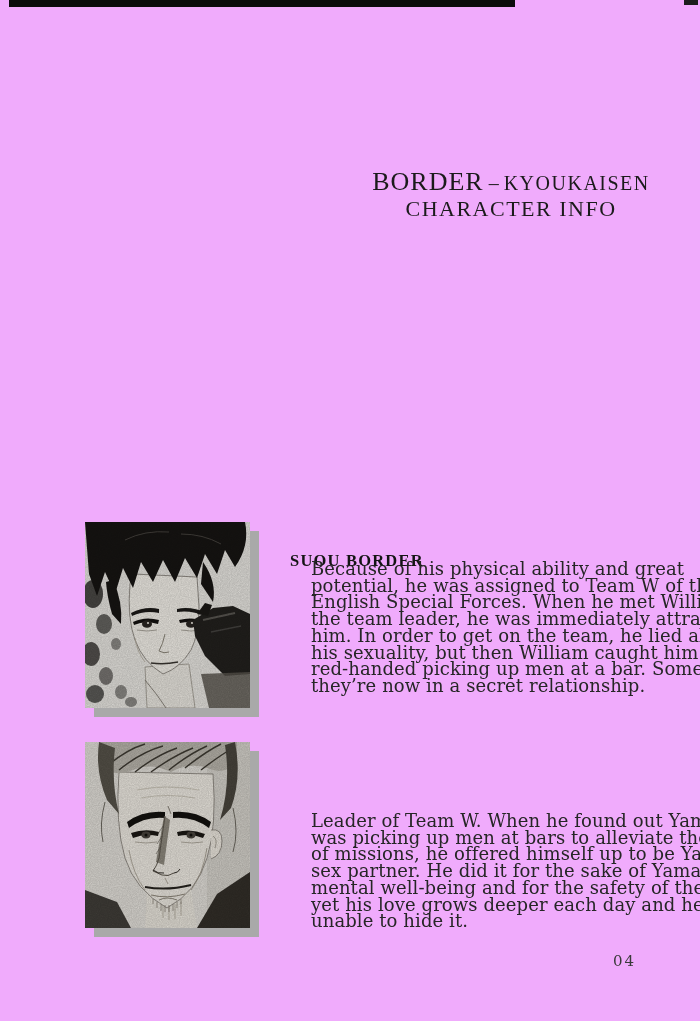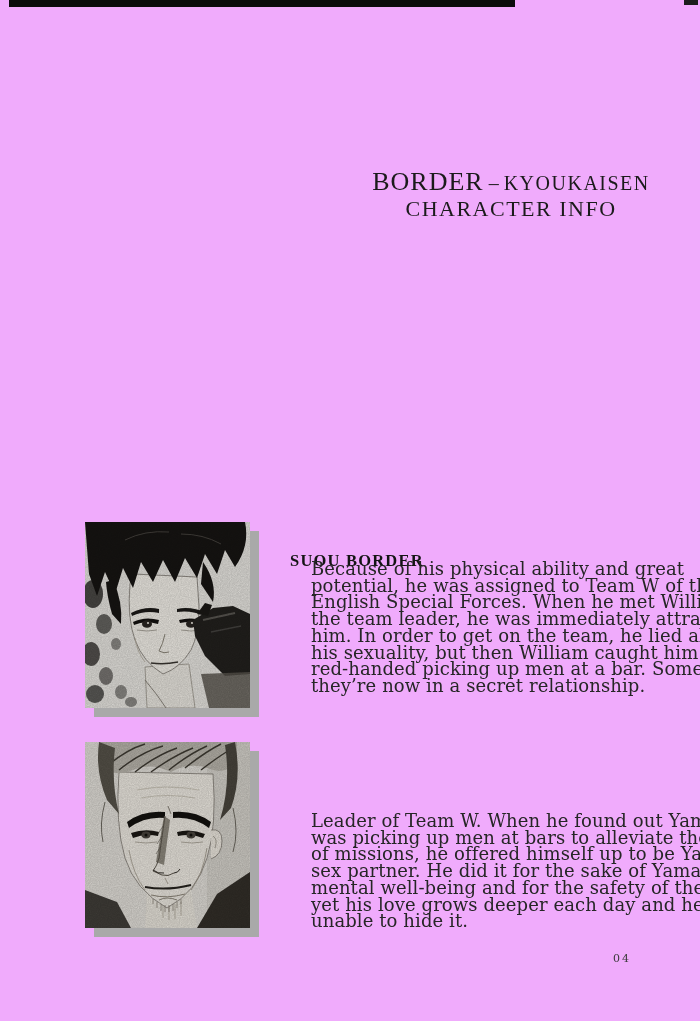--- a/index.html
+++ b/index.html
@@ -39,21 +39,21 @@
   
   .portrait-shadow{position:absolute;width:165px;height:186px;background:#a9a9a9;}
   #shadow-0{left:94px;top:531px;}
   #shadow-1{left:94px;top:751px;}
   .portrait{position:absolute;width:165px;height:186px;overflow:hidden;}
   #portrait-0{left:85px;top:522px;}
   #portrait-1{left:85px;top:742px;}
   .portrait svg{display:block;}
 
   .page-number{
-    position:absolute;left:613px;top:952px;font-size:11px;
+    position:absolute;left:613px;top:952px;font-size:15px;
     letter-spacing:2px;color:#3a3a3a;
   }
 </style>
 </head>
 <body>
 
 <div class="page">
 
   <div class="top-bar"></div>
   <div class="top-speck"></div>

